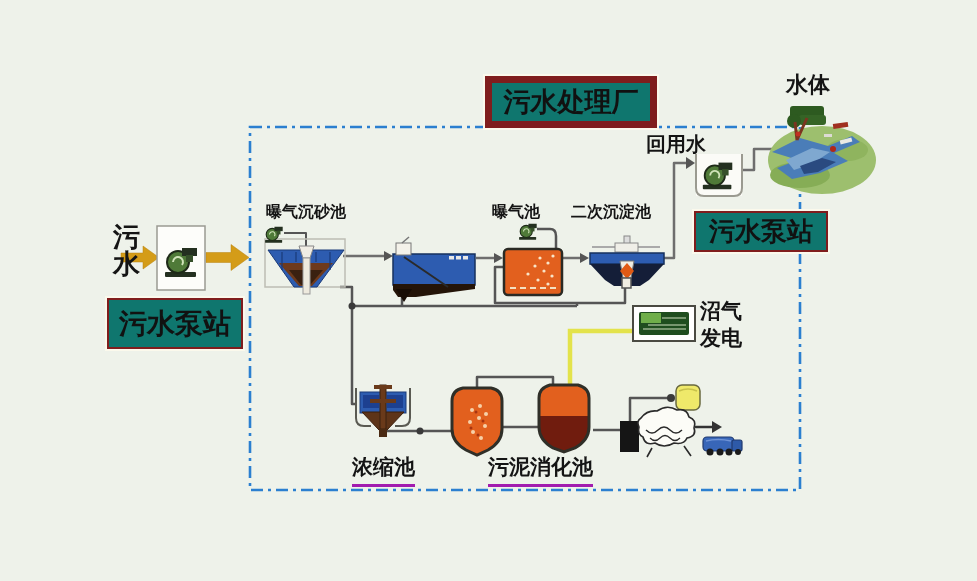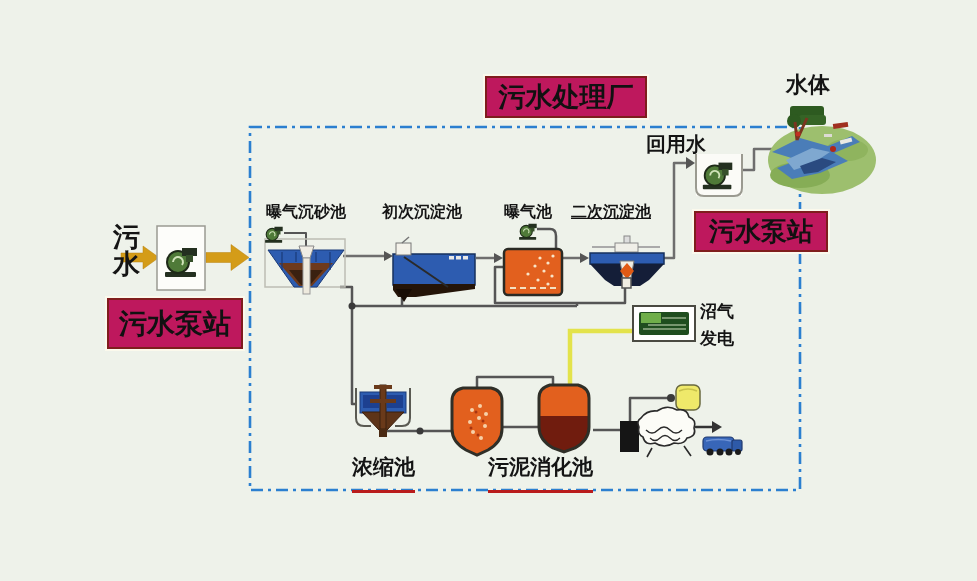--- a/index.html
+++ b/index.html
@@ -3,36 +3,36 @@
 <meta charset="utf-8">
 <style>
   html,body{margin:0;padding:0;}
   body{font-family:"DejaVu Sans","Liberation Sans",sans-serif;}
   .stage{
     position:relative;width:977px;height:581px;background:#eef2ea;overflow:hidden;
   }
   .stage svg{position:absolute;left:0;top:0;}
   .lbl{position:absolute;color:#141414;font-weight:bold;white-space:nowrap;}
   .boxlbl{
-    background:#be185d;border:2px solid #7f1d1d;color:#111;
+    background:#0f766e;border:7px solid #7f1d1d;color:#111;
     display:flex;align-items:center;justify-content:center;
     box-shadow:0 0 0 2px #fbf9ec;
   }
   .title-box{left:485px;top:76px;width:158px;height:38px;font-size:27px;}
   .ps-left{left:107px;top:298px;width:132px;height:47px;font-size:28px;border-width:2px;}
   .ps-right{left:694px;top:211px;width:130px;height:37px;font-size:26px;border-width:2px;}
   .water-body-lbl{left:786px;top:70px;font-size:22px;}
   .reuse-lbl{left:646px;top:131px;font-size:20px;}
   .sewage{left:113px;top:223px;font-size:27px;line-height:27px;text-align:center;}
   .sewage span{display:block;}
   .tank-lbl{top:202px;font-size:16px;}
-  .t1{left:266px;} .t2{left:382px;} .t3{left:504px;} .t4{left:571px;text-decoration:underline;}
-  .bot-lbl{font-size:21px;border-bottom:3px solid #b91c1c;padding-bottom:9px;}
+  .t1{left:266px;} .t2{left:382px;} .t3{left:492px;} .t4{left:571px;}
+  .bot-lbl{font-size:21px;border-bottom:3px solid #a21caf;padding-bottom:3px;}
   .b1{left:352px;top:453px;} .b2{left:468px;top:453px;margin-left:20px;} .b3{left:610px;top:457px;}
-  .biogas{left:700px;top:298px;font-size:17px;line-height:27px;}
+  .biogas{left:700px;top:298px;font-size:21px;line-height:27px;}
   .biogas span{display:block;}
 </style>
 </head>
 <body>
 
 <div class="stage">
 
 <svg width="977" height="581" viewBox="0 0 977 581">
   <defs>
     <g id="pump">
@@ -252,21 +252,20 @@
 <div class="lbl boxlbl ps-right">污水泵站</div>
 
 <div class="lbl sewage">
   <span>污</span>
   <span>水</span>
 </div>
 
 <div class="lbl boxlbl ps-left">污水泵站</div>
 
 <div class="lbl tank-lbl t1">曝气沉砂池</div>
-<div class="lbl tank-lbl t2">初次沉淀池</div>
 <div class="lbl tank-lbl t3">曝气池</div>
 <div class="lbl tank-lbl t4">二次沉淀池</div>
 
 <div class="lbl bot-lbl b1">浓缩池</div>
 <div class="lbl bot-lbl b2">污泥消化池</div>
 
 <div class="lbl biogas">
   <span>沼气</span>
   <span>发电</span>
 </div>

